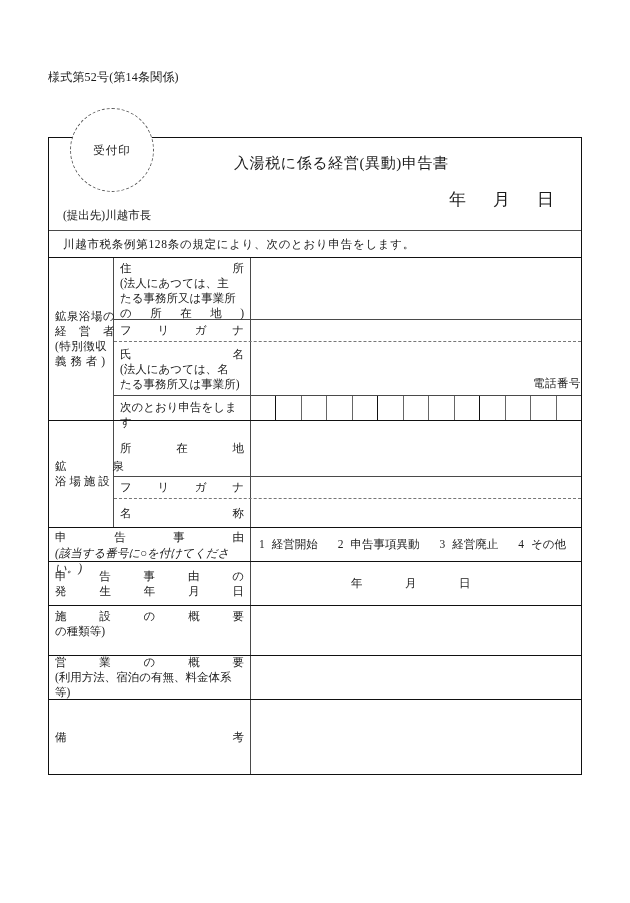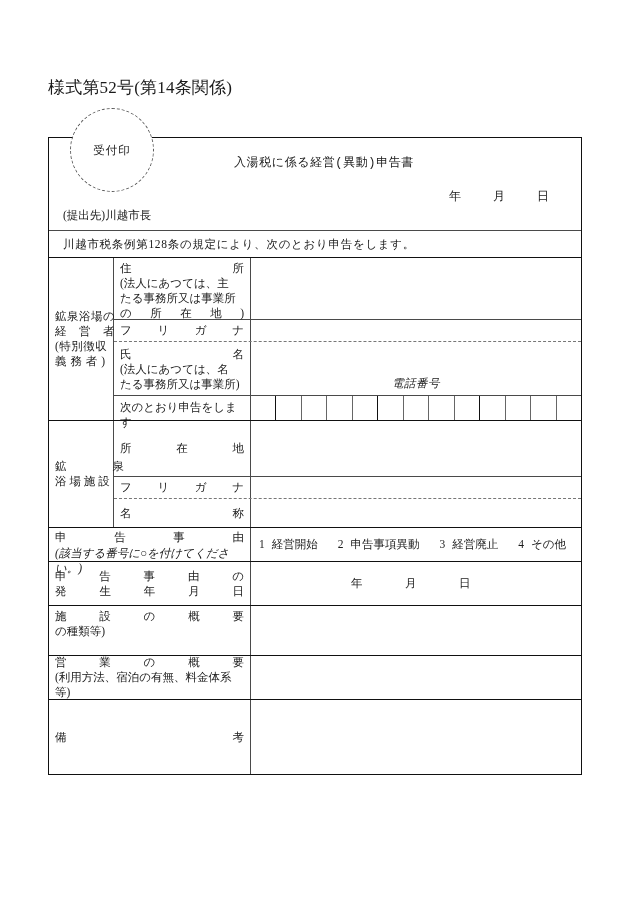--- a/index.html
+++ b/index.html
@@ -13,22 +13,22 @@
     position: relative;
     font-family: "Liberation Serif", "DejaVu Serif", serif;
     color: #1a1a1a;
     -webkit-font-smoothing: antialiased;
   }
 
   
   #form-number {
     position: absolute;
     left: 48px;
-    top: 76px;
-    font-size: 17px;
+    top: 69px;
+    font-size: 12px;
     letter-spacing: 0.2px;
     white-space: nowrap;
   }
 
   
   #receipt-stamp {
     position: absolute;
     left: 70px;
     top: 108px;
     width: 82px;
@@ -77,30 +77,29 @@
 
   
   #header-block {
     height: 92px;
     position: relative;
   }
   #doc-title {
     position: absolute;
     left: 185px;
     top: 16px;
-    font-size: 12px;
+    font-size: 15px;
     letter-spacing: 0.6px;
     white-space: nowrap;
-    font-family: Liberation Mono, monospace;
   }
   #date-line {
     position: absolute;
     left: 400px;
     top: 50px;
-    font-size: 12px;
+    font-size: 17px;
     white-space: nowrap;
   }
   #date-line .g { display: inline-block; width: 44px; text-align: left; }
   #submit-to {
     position: absolute;
     left: 14px;
     top: 70px;
     font-size: 11.5px;
     white-space: nowrap;
   }
@@ -152,24 +151,23 @@
     position: absolute;
     left: 0; right: 0; bottom: 0;
     border-bottom: 1.2px dashed #777;
   }
 
   
   #phone-label {
     position: absolute;
     left: 0; right: 0;
     bottom: 4px;
-    text-align: center;
+    text-align: right;
     font-size: 11.5px;
     letter-spacing: 0.5px;
-    font-style: italic;
   }
 
   
   #id-grid {
     display: flex;
     height: 100%;
     width: 100%;
   }
   #id-grid .box {
     flex: 1 1 0;

